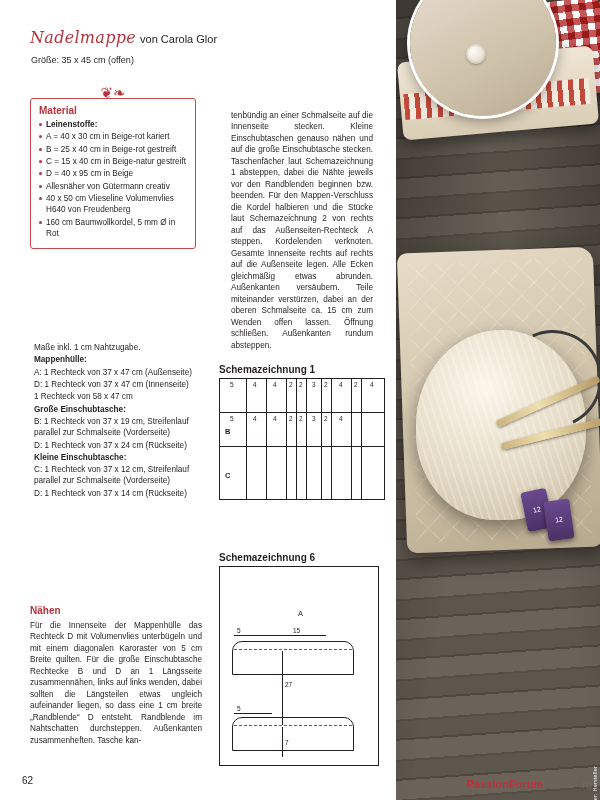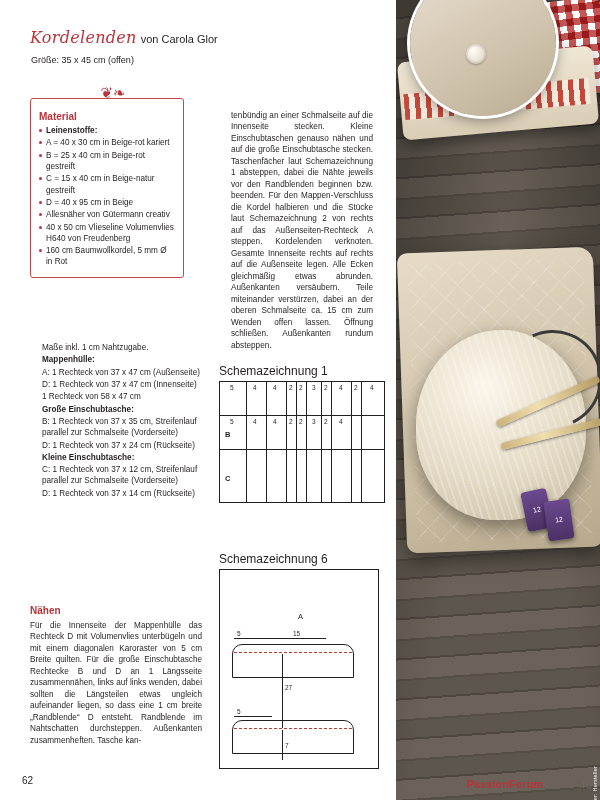--- a/index.html
+++ b/index.html
@@ -223,24 +223,24 @@
     top: 55px;
     font-size: 9px;
     color: #231f20;
   }
 
   
   .material-box {
     position: absolute;
     left: 30px;
     top: 98px;
-    width: 154px;
+    width: 166px;
     border: 1px solid #c4464c;
     border-radius: 3px;
-    padding: 12px 8px 8px 8px;
+    padding: 6px 8px 8px 8px;
     box-sizing: border-box;
   }
   .flourish {
     position: absolute;
     left: 30px;
     top: 84px;
     width: 166px;
     height: 18px;
     text-align: center;
     color: #b8333a;
@@ -289,21 +289,21 @@
   }
   .cut-block {
     position: absolute;
     left: 30px;
     top: 342px;
     width: 172px;
     font-size: 8.2px;
     line-height: 1.38;
     color: #231f20;
   }
-  .cut-block p { margin: 0 0 1px 12px; }
+  .cut-block p { margin: 0 0 1px 4px; }
   .cut-block .sub { font-weight: bold; }
   .sew-block {
     position: absolute;
     left: 30px;
     top: 604px;
     width: 172px;
     font-size: 8.2px;
     line-height: 1.40;
     color: #231f20;
     text-align: justify;
@@ -324,22 +324,22 @@
   .col2 p { margin: 12px; }
 
   
   .schema1 {
     position: absolute;
     left: 219px;
     top: 364px;
     width: 166px;
   }
   .schema-label {
-    font-size: 12px;
-    font-weight: normal;
+    font-size: 10px;
+    font-weight: bold;
     color: #231f20;
     margin-bottom: 3px;
   }
   .s1-box {
     position: relative;
     width: 166px;
     height: 122px;
     border: 1px solid #231f20;
     box-sizing: border-box;
     background: #fff;
@@ -471,21 +471,21 @@
     <div class="purple-tag tag-1">12</div>
     <div class="purple-tag tag-2">12</div>
 
     <div class="photo-credit">Fotografin/Autorin: Carola Glor, Produktbilder: Hersteller</div>
 
   </div>
 
   <div class="content">
 
     <div class="title">
-      <span class="t-name">Kordelenden</span><span class="t-by">von Carola Glor</span>
+      <span class="t-name">Nadelmappe</span><span class="t-by">von Carola Glor</span>
     </div>
 
     <div class="size-line">Größe: 35 x 45 cm (offen)</div>
 
     <div class="flourish">❦❧</div>
     <div class="material-box">
       <p class="mat-title">Material</p>
       <ul class="mat-list">
         <li><b>Leinenstoffe:</b></li>
         <li>A = 40 x 30 cm in Beige-rot kariert</li>
@@ -498,21 +498,21 @@
       </ul>
     </div>
 
     <div class="cut-block">
       <p>Maße inkl. 1 cm Nahtzugabe.</p>
       <p class="sub">Mappenhülle:</p>
       <p>A: 1 Rechteck von 37 x 47 cm (Außenseite)</p>
       <p>D: 1 Rechteck von 37 x 47 cm (Innenseite)</p>
       <p>1 Rechteck von 58 x 47 cm</p>
       <p class="sub">Große Einschubtasche:</p>
-      <p>B: 1 Rechteck von 37 x 35 cm, Streifenlauf parallel zur Schmalseite (Vorderseite)</p>
+      <p>B: 1 Rechteck von 37 x 19 cm, Streifenlauf parallel zur Schmalseite (Vorderseite)</p>
       <p>D: 1 Rechteck von 37 x 24 cm (Rückseite)</p>
       <p class="sub">Kleine Einschubtasche:</p>
       <p>C: 1 Rechteck von 37 x 12 cm, Streifenlauf parallel zur Schmalseite (Vorderseite)</p>
       <p>D: 1 Rechteck von 37 x 14 cm (Rückseite)</p>
     </div>
 
     <div class="sew-block">
       <h3 class="sect">Nähen</h3>
       <p>Für die Innenseite der Mappenhülle das Rechteck D mit Volumenvlies unterbügeln und mit einem diagonalen Karoraster von 5 cm Breite quilten. Für die große Einschubtasche Rechtecke B und D an 1 Längsseite zusammennähen, links auf links wenden, dabei sollten die Längsteilen etwas ungleich aufeinander liegen, so dass eine 1 cm breite „Randblende“ D entsteht. Randblende im Nahtschatten durchsteppen. Außenkanten zusammenheften. Tasche kan-</p>
     </div>

